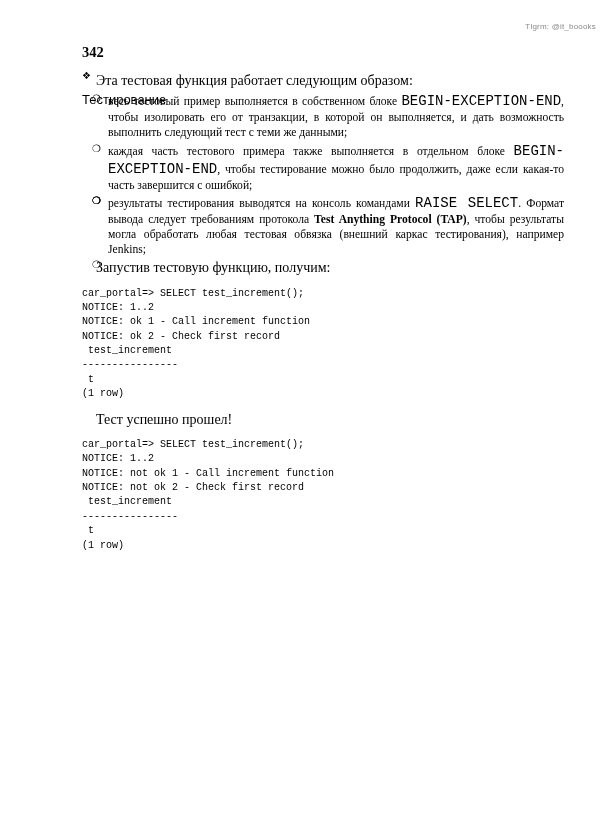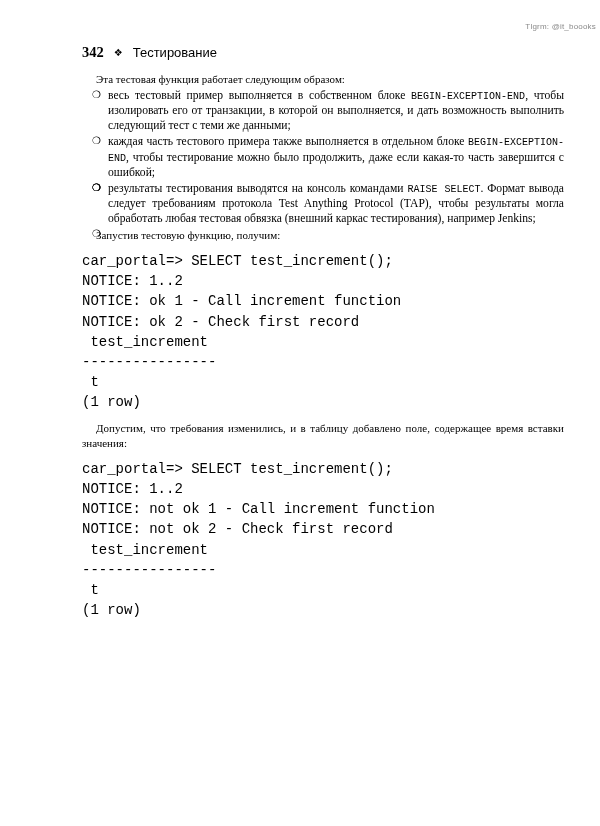--- a/index.html
+++ b/index.html
@@ -31,20 +31,21 @@
     color: #8a8a8a;
     letter-spacing: 0.2px;
   }
   .header-row {
     position: absolute;
     top: 44px;
     left: 60px;
     display: flex;
     align-items: baseline;
     gap: 10px;
+    flex-direction: column;
   }
   .page-number {
     font-family: "Liberation Serif", serif;
     font-weight: bold;
     font-size: 14.5px;
     color: #000;
   }
   .header-sep {
     font-size: 10px;
     color: #000;
@@ -57,21 +58,21 @@
     color: #000;
   }
   .content {
     position: absolute;
     top: 72px;
     left: 60px;
     width: 482px;
   }
   p.body {
     margin: 0 0 1px 0;
-    font-size: 11px;
+    font-size: 14px;
     line-height: 1.30;
     text-align: justify;
     text-indent: 14px;
   }
   ul.bullets {
     list-style: none;
     margin: 2px 0 2px 0;
     padding: 0;
   }
   ul.bullets li {
@@ -84,28 +85,28 @@
   }
   ul.bullets li .bullet-mark {
     position: absolute;
     left: 10px;
     top: 0px;
     font-size: 10px;
     line-height: 1.45;
   }
   .inline-code {
     font-family: "Liberation Mono", monospace;
-    font-size: 10px;
+    font-size: 14px;
   }
   .bold {
-    font-weight: normal;
+    font-weight: bold;
   }
   pre.codeblock {
     font-family: "Liberation Mono", monospace;
-    font-size: 14px;
+    font-size: 10px;
     line-height: 1.44;
     margin: 9px 0 9px 0;
     padding: 0;
     white-space: pre;
     color: #000;
   }
 </style>
 </head>
 <body>
 
@@ -151,22 +152,22 @@
 
     <pre class="codeblock">car_portal=&gt; SELECT test_increment();
 NOTICE: 1..2
 NOTICE: ok 1 - Call increment function
 NOTICE: ok 2 - Check first record
  test_increment
 ----------------
  t
 (1 row)</pre>
 
+    <p class="body">Тест успешно прошел!</p>
 
-    <p class="body">Допустим, что требования изменились, и в таблицу добавлено поле, содержащее время вставки значения:</p>
 
 
 
     <pre class="codeblock">car_portal=&gt; SELECT test_increment();
 NOTICE: 1..2
 NOTICE: not ok 1 - Call increment function
 NOTICE: not ok 2 - Check first record
  test_increment
 ----------------
  t

